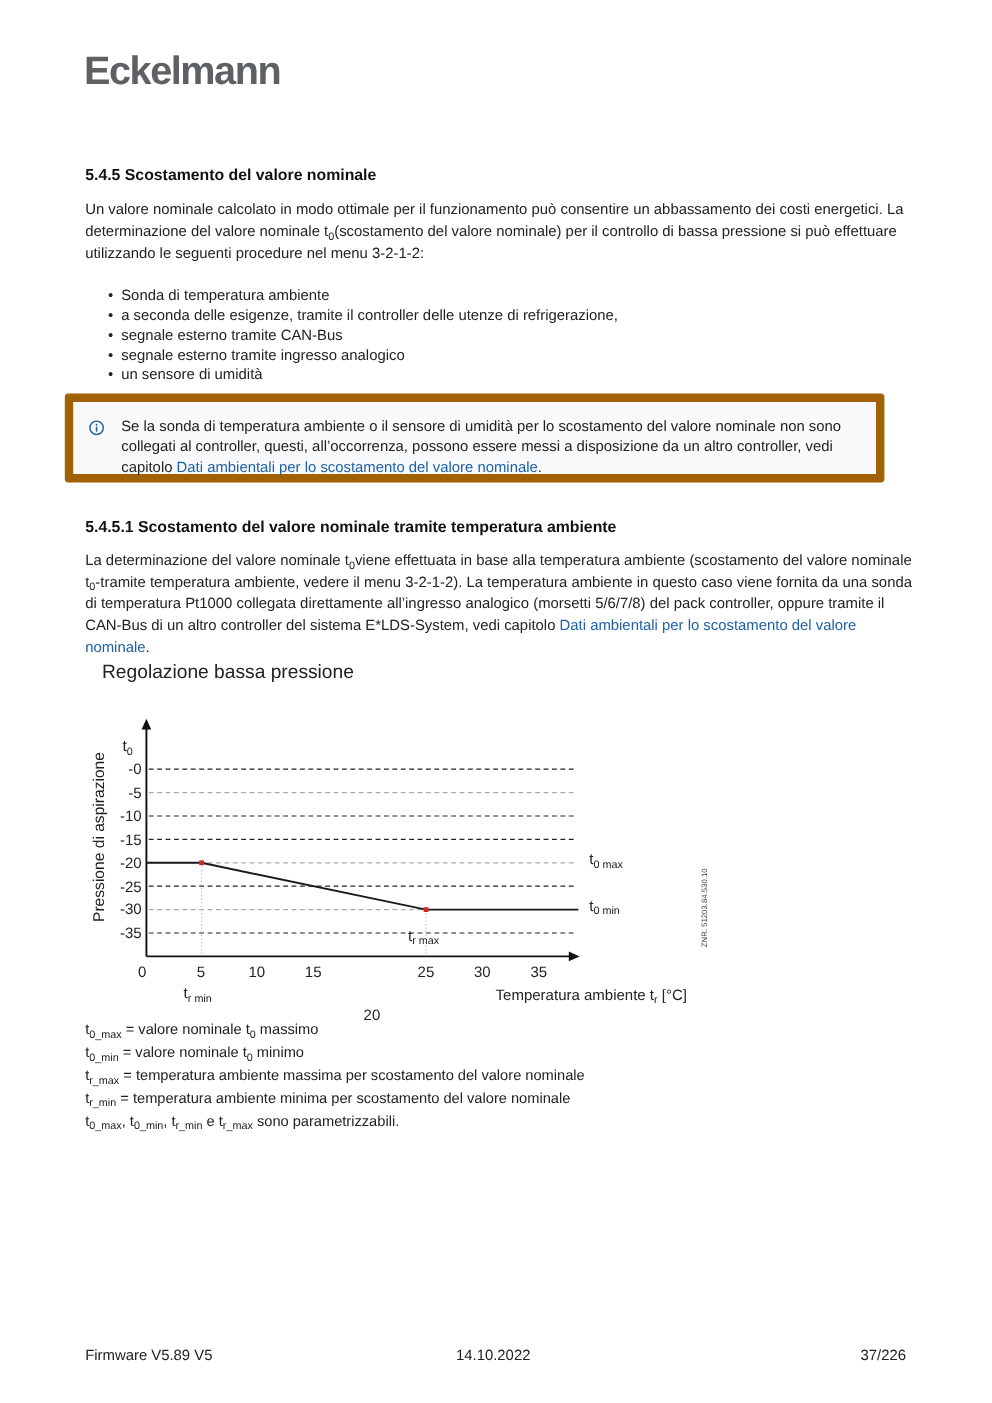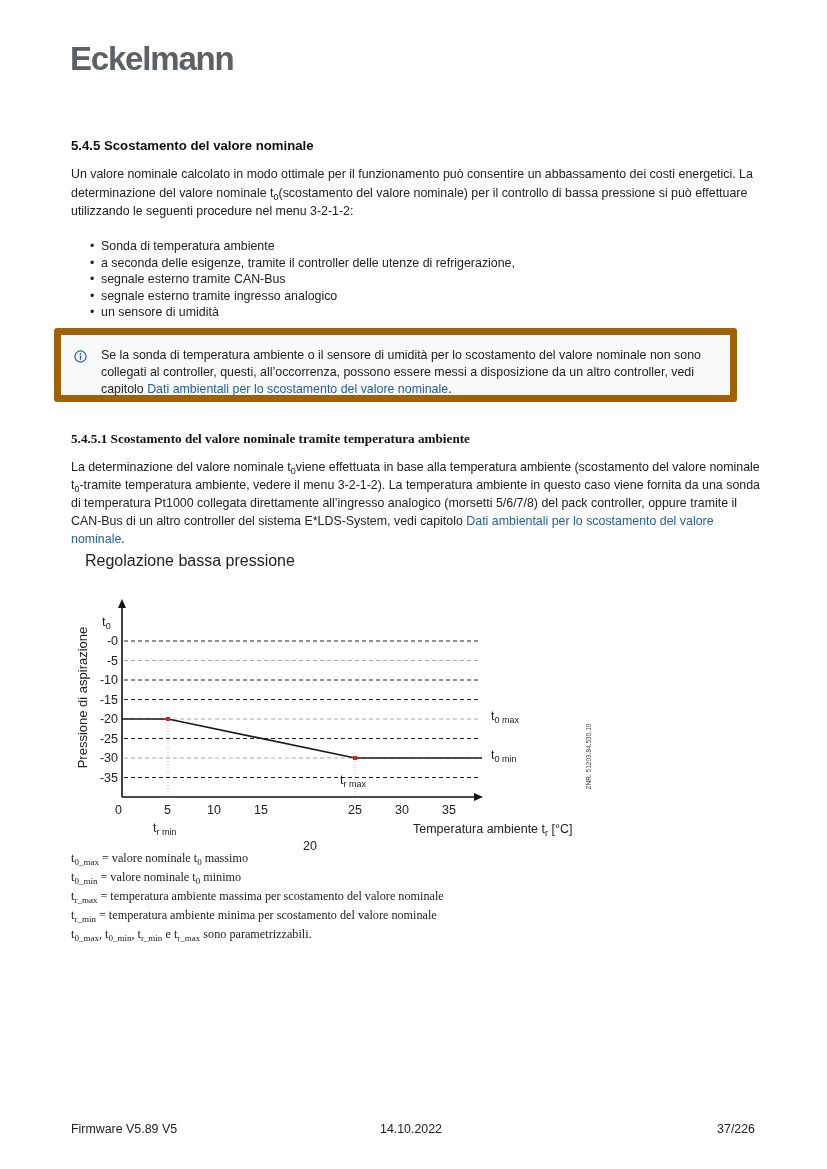--- a/index.html
+++ b/index.html
@@ -8,26 +8,26 @@
   .h2 { position: absolute; left: 71px; top: 138px; font-size: 13.2px; font-weight: bold; color: #111; }
   .para { position: absolute; left: 71px; font-size: 12.4px; line-height: 18.5px; color: #222; width: 690px; }
   .p1 { top: 165px; }
   ul.bullets { position: absolute; left: 71px; top: 222px; margin: 16px; padding: 0; list-style: none; font-size: 12.4px; line-height: 16.5px; color: #222; }
   ul.bullets li { padding-left: 14px; position: relative; }
   ul.bullets li::before { content: "•"; position: absolute; left: 3px; top: 0; }
   .note { position: absolute; left: 54px; top: 328px; width: 683px; height: 74px; border: 7px solid #a16207; border-radius: 3px; background: #f7f9fb; box-sizing: border-box; }
   .note .icon { position: absolute; left: 13px; top: 15px; width: 13px; height: 13px; }
   .note .txt { position: absolute; left: 40px; top: 12px; font-size: 12.4px; line-height: 17px; color: #222; width: 636px; }
   a.link { color: #1f5fa6; text-decoration: none; }
-  .h3 { position: absolute; left: 71px; top: 431px; font-size: 13.2px; font-weight: bold; color: #111; font-family: Liberation Serif, serif; }
+  .h3 { position: absolute; left: 71px; top: 431px; font-size: 13.2px; font-weight: bold; color: #111; }
   .p2 { top: 458px; line-height: 18px; }
   sub { font-size: 9px; vertical-align: -3px; line-height: 0; }
   .chart-title { position: absolute; left: 85px; top: 552px; font-size: 16px; color: #222; }
   svg.chart { position: absolute; left: 0; top: 0; }
-  .legend { position: absolute; left: 71px; top: 849px; font-size: 12.2px; line-height: 19px; color: #222; font-family: Liberation Serif, serif; }
+  .legend { position: absolute; left: 71px; top: 849px; font-size: 12.2px; line-height: 19px; color: #222; }
   .footer { position: absolute; top: 1122px; font-size: 12.4px; color: #222; }
   .f-left { left: 71px; }
   .f-mid { left: 380px; }
   .f-right { right: 72px; }
 </style>
 </head>
 <body>
 
 <div class="logo">Eckelmann</div>
 

